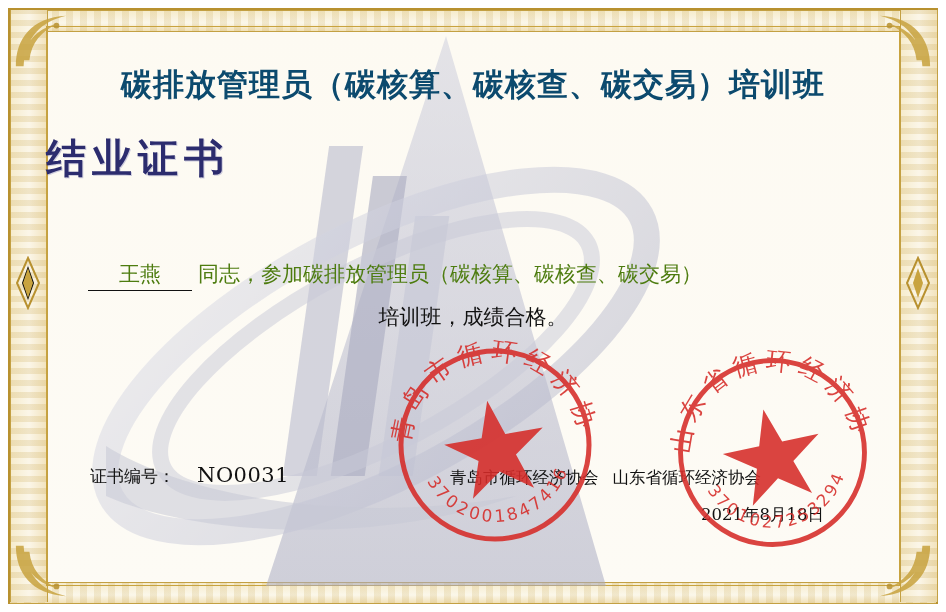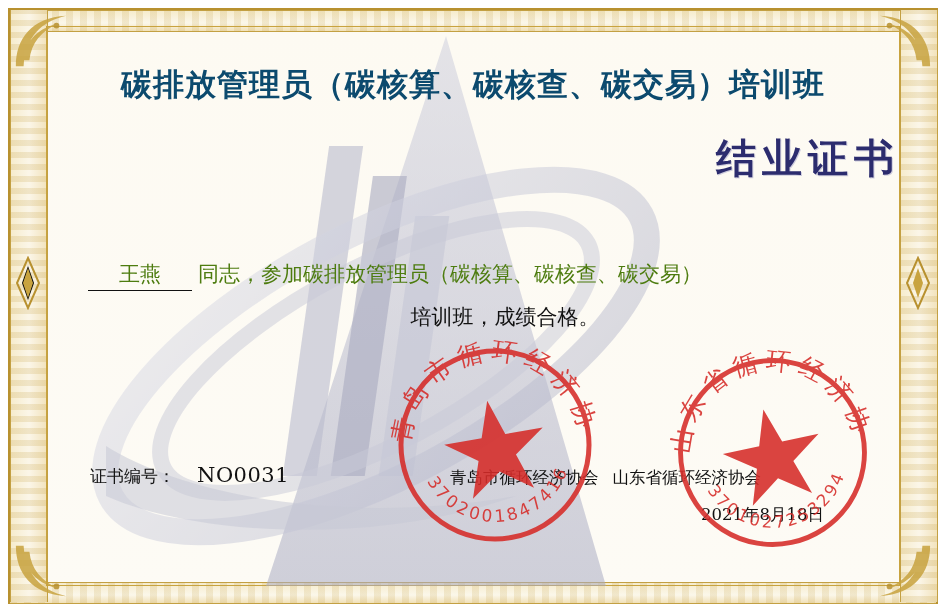--- a/index.html
+++ b/index.html
@@ -104,21 +104,21 @@
     font-weight: bold;
     font-size: 31px;
     letter-spacing: 1px;
     color: #0c4a6e;
     white-space: nowrap;
   }
   .title-sub {
     position: absolute;
     left: 0; top: 105px;
     width: 854px;
-    text-align: right;
+    text-align: left;
     font-family: "DejaVu Serif", serif;
     font-weight: bold;
     font-size: 40px;
     letter-spacing: 6px;
     color: #2c2c6e;
     text-shadow: 1px 1px 0 rgba(120,120,180,0.35);
   }
   .body-line1 {
     position: absolute;
     left: 42px; top: 234px;
@@ -139,21 +139,20 @@
     font-size: 21px;
   }
   .body-line2 {
     position: absolute;
     left: 0; top: 277px;
     width: 854px;
     text-align: center;
     font-family: "DejaVu Serif", serif;
     font-size: 21px;
     color: #111;
-    padding-left: 32px;
   }
   .body-line3 {
     position: absolute;
     left: 82px; top: 340px;
     font-family: "DejaVu Serif", serif;
     font-size: 21px;
     color: #111;
   }
   .cert-no {
     position: absolute;

